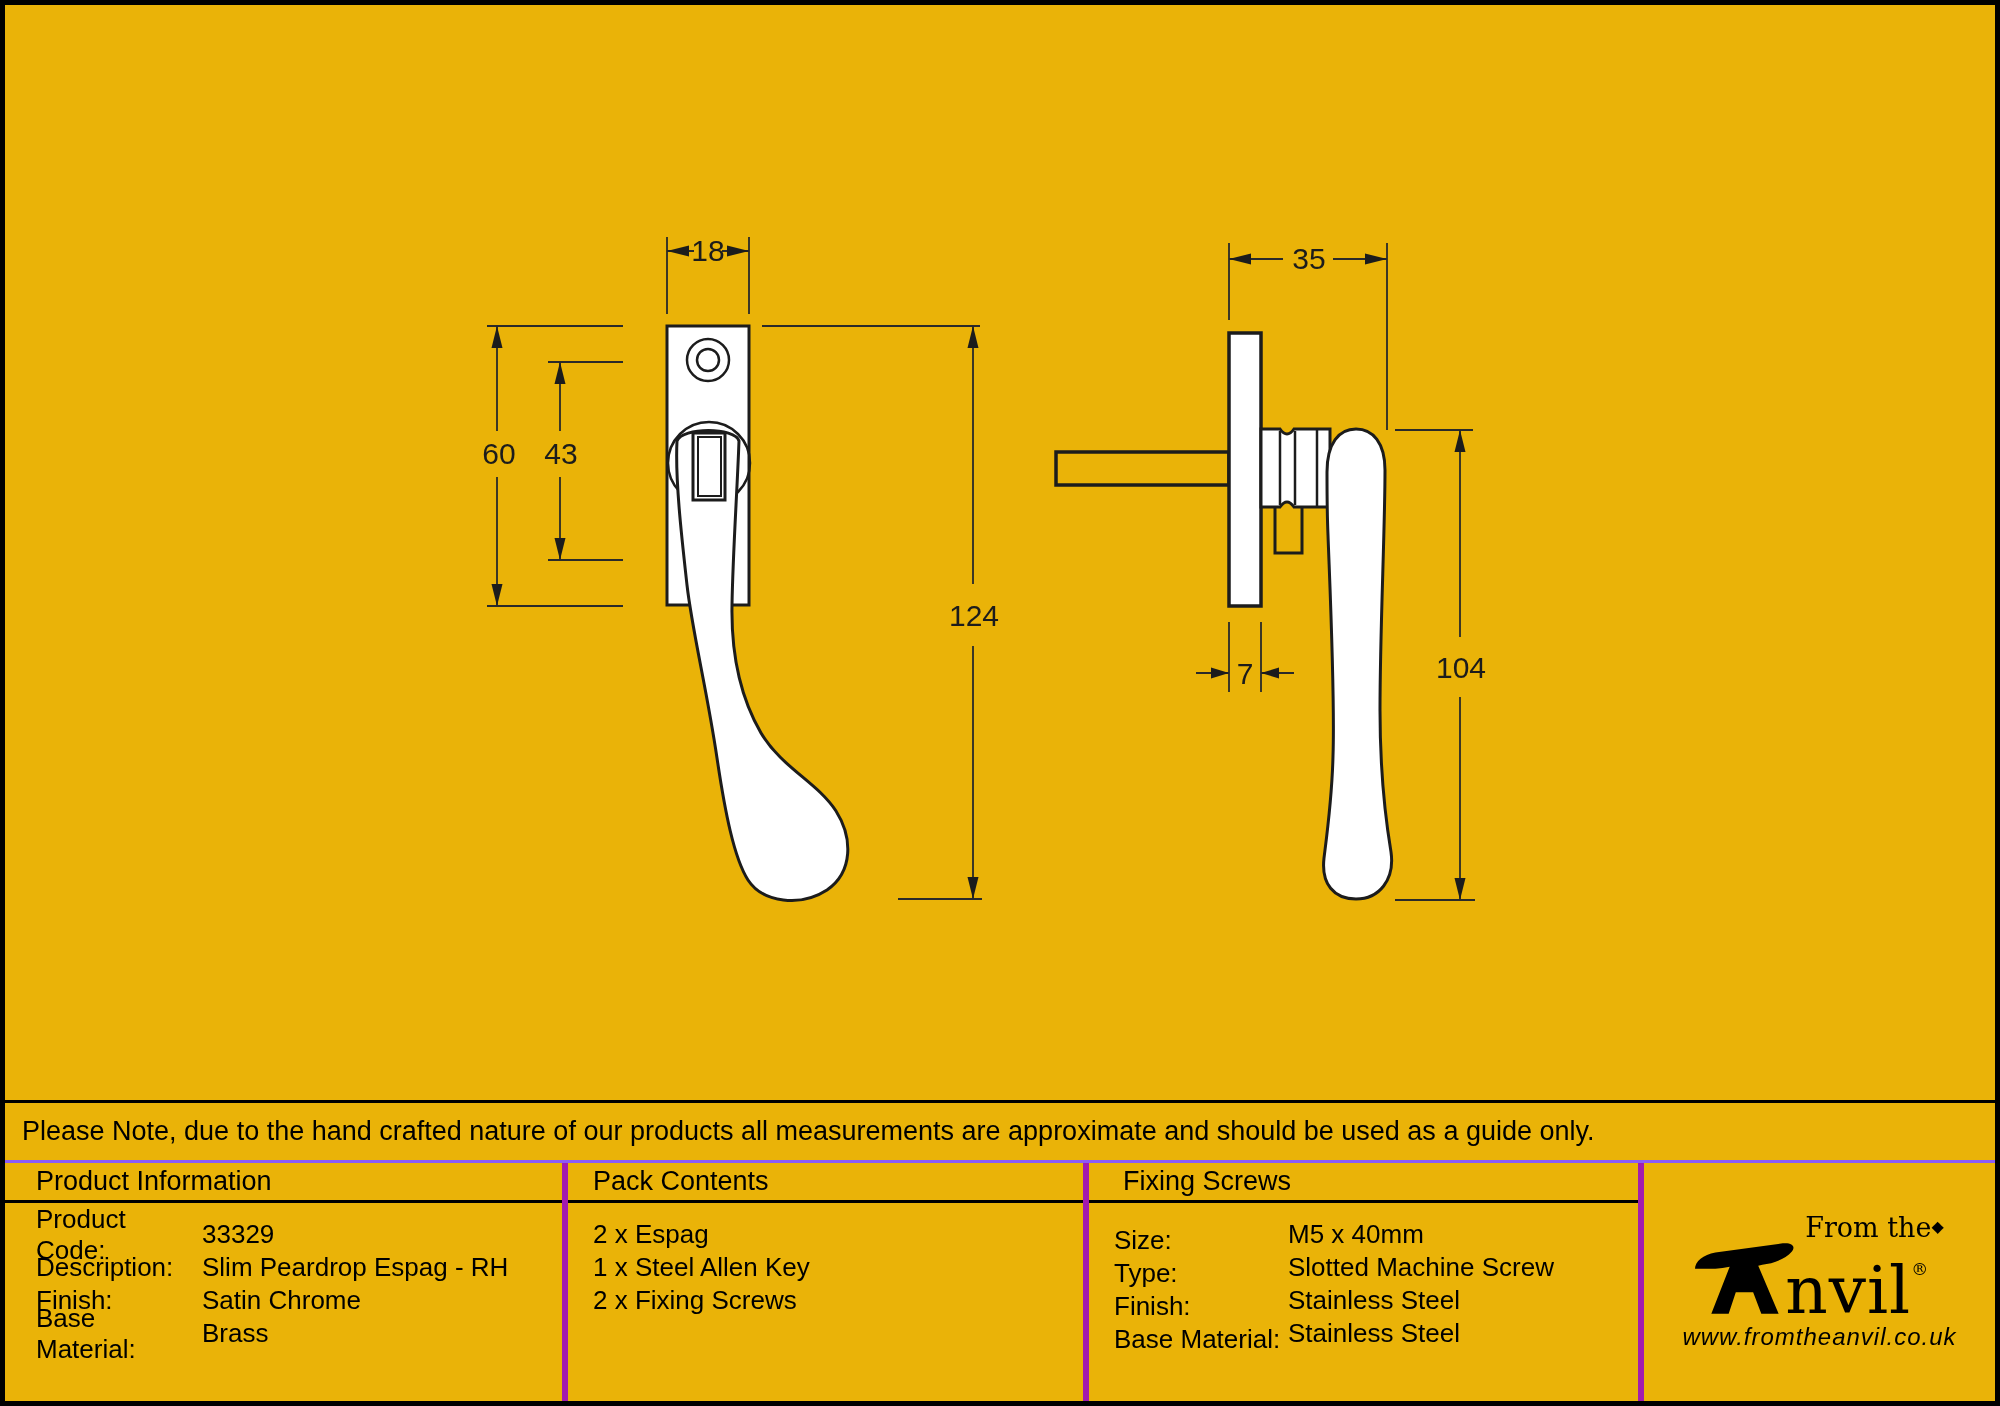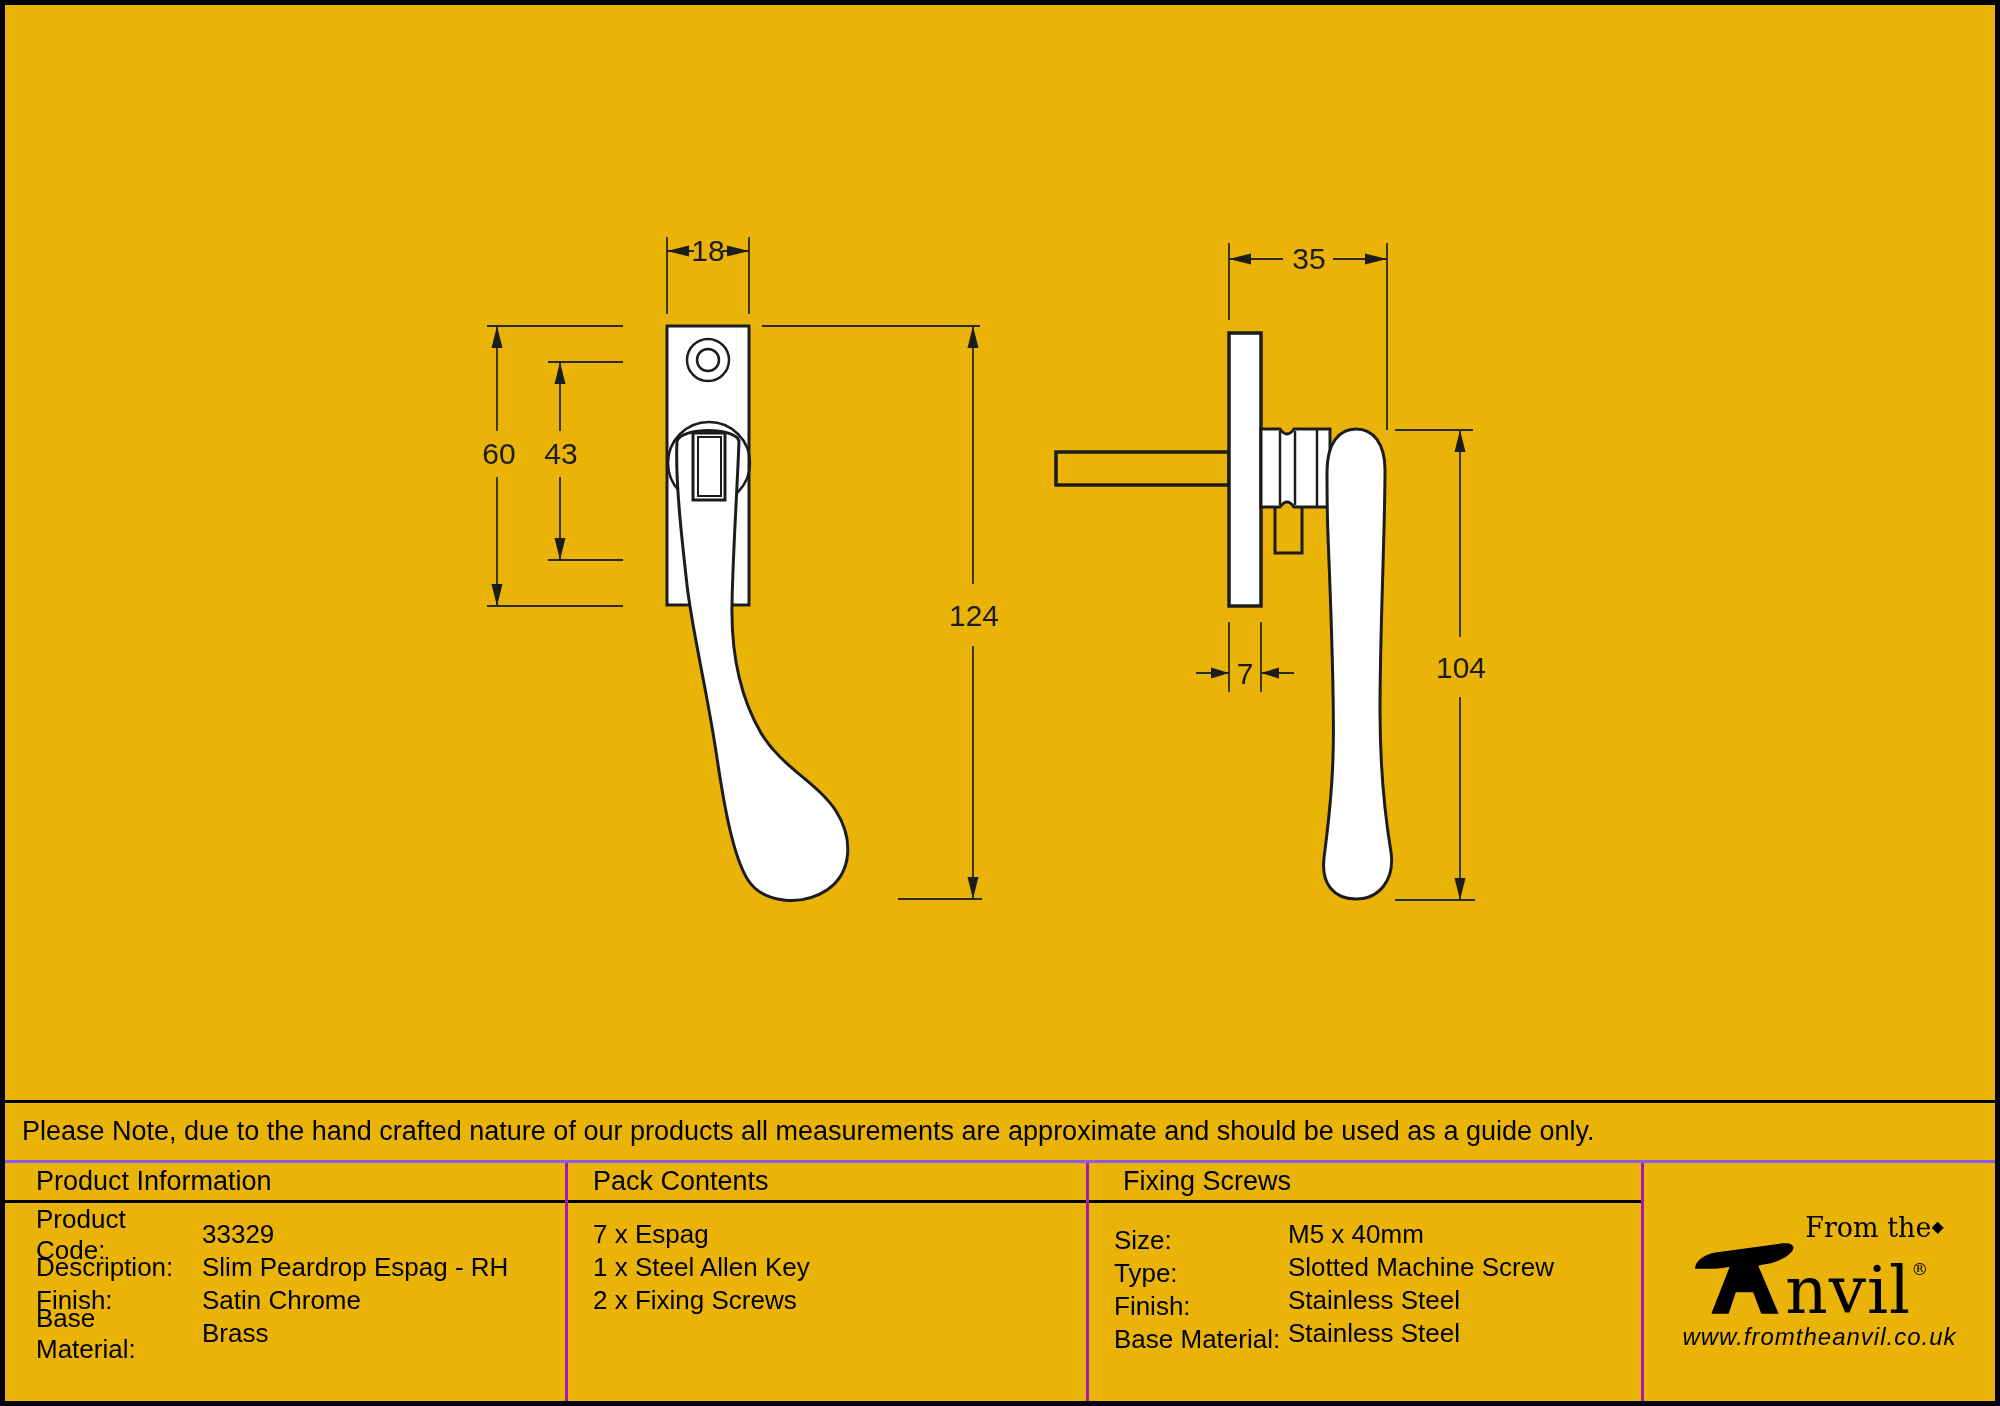--- a/index.html
+++ b/index.html
@@ -17,21 +17,21 @@
     box-sizing:border-box; display:flex; align-items:center;
     padding-left:17px; font-size:27px;
   }
 
   
   .info-table {
     position:absolute; left:5px; right:5px; top:1163px; bottom:5px;
     display:flex; box-sizing:border-box;
   }
   .col { box-sizing:border-box; }
-  .col.bordered { border-right:3px solid #a21caf; }
+  .col.bordered { border-right:6px solid #a21caf; }
   .col1 { width:563px; }
   .col2 { width:521px; }
   .col3 { width:555px; }
   .col4 { flex:1; display:flex; align-items:center; justify-content:center; }
   .col-header {
     height:40px; border-bottom:3px solid #000; box-sizing:border-box;
     display:flex; align-items:center; padding-left:31px; font-size:27px;
   }
   .col2 .col-header { padding-left:25px; }
   .col3 .col-header { padding-left:34px; }
@@ -193,21 +193,21 @@
         <div class="kv-row">
           <span class="lbl">Base Material:</span>
           <span class="val">Brass</span>
         </div>
       </div>
     </div>
 
     <div class="col col2 bordered">
       <div class="col-header">Pack Contents</div>
       <div class="col-body">
-        <div class="pack-item">7 x Espag</div>
+        <div class="pack-item">2 x Espag</div>
         <div class="pack-item">1 x Steel Allen Key</div>
         <div class="pack-item">2 x Fixing Screws</div>
       </div>
     </div>
 
     <div class="col col3 bordered">
       <div class="col-header">Fixing Screws</div>
       <div class="col-body">
         <div class="kv-row">
           <span class="lbl">Size:</span>

